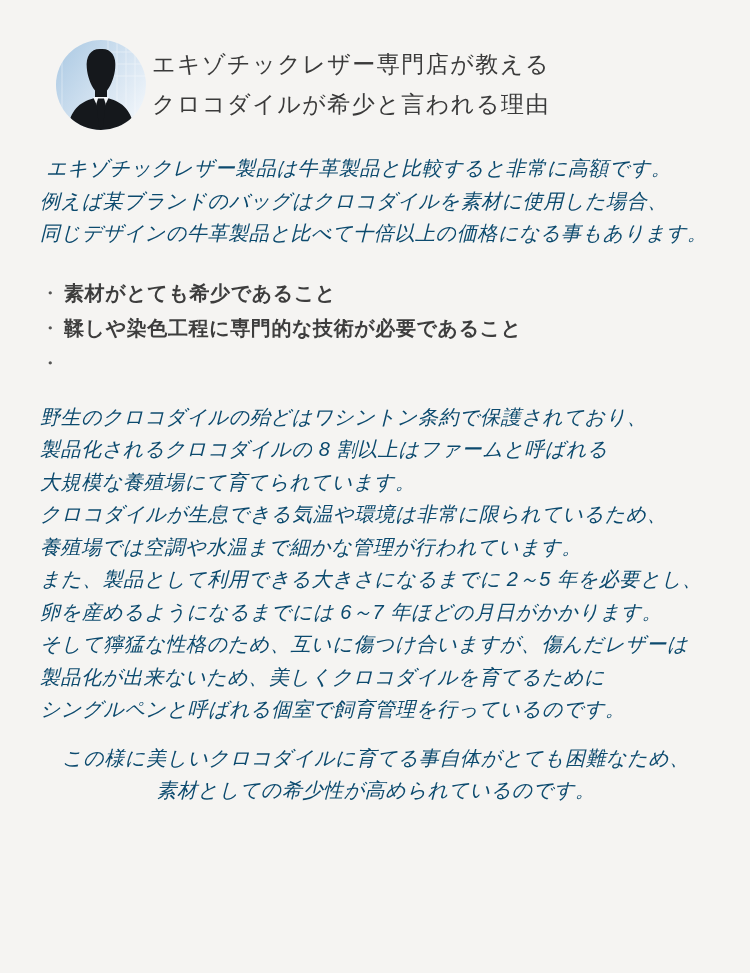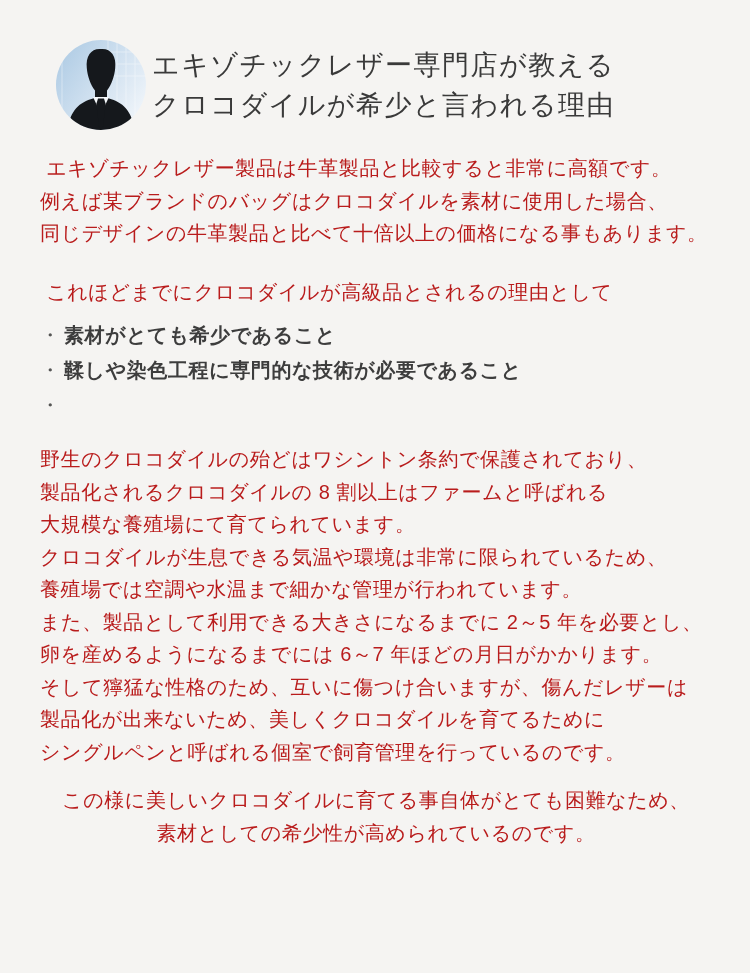--- a/index.html
+++ b/index.html
@@ -27,34 +27,35 @@
   .avatar {
     width: 90px;
     height: 90px;
     flex: 0 0 auto;
   }
   .avatar svg { display: block; width: 90px; height: 90px; }
   .title {
     margin: 0;
     font-family: "Liberation Serif", "DejaVu Serif", serif;
     font-weight: 400;
-    font-size: 27px;
+    font-size: 23px;
     line-height: 40px;
     letter-spacing: 1.5px;
     color: #3a3a3a;
   }
   .title-line { display: block; }
   
   .article p {
     margin: 0;
     font-size: 20px;
     line-height: 32.5px;
     letter-spacing: 0.6px;
-    color: #b91c1c;
+    color: #0c4a6e;
     white-space: pre-wrap;
+    font-style: italic;
   }
   .p-intro        { margin-bottom: 26px !important; }
   .p-lead         { margin-bottom: 10px !important; }
   .p-explanation  { margin-bottom: 26px !important; }
   .p-farming      { margin-bottom: 16px !important; }
   .p-conclusion   { margin-bottom: 0 !important; text-align: center; }
   .reasons {
     list-style: none;
     margin: 0 0 20px 0;
     padding: 0;
@@ -121,21 +122,20 @@
       <span class="title-line">クロコダイルが希少と言われる理由</span>
     </h1>
   </header>
 
   <main class="article">
 
     <p class="p-intro"> エキゾチックレザー製品は牛革製品と比較すると非常に高額です。
 例えば某ブランドのバッグはクロコダイルを素材に使用した場合、
 同じデザインの牛革製品と比べて十倍以上の価格になる事もあります。</p>
 
-    <p class="p-lead"> これほどまでにクロコダイルが高級品とされるの理由として</p>
 
     <ul class="reasons">
       <li>
         <span class="bullet">・</span>
         <span>素材がとても希少であること</span>
       </li>
       <li>
         <span class="bullet">・</span>
         <span>鞣しや染色工程に専門的な技術が必要であること</span>
       </li>

